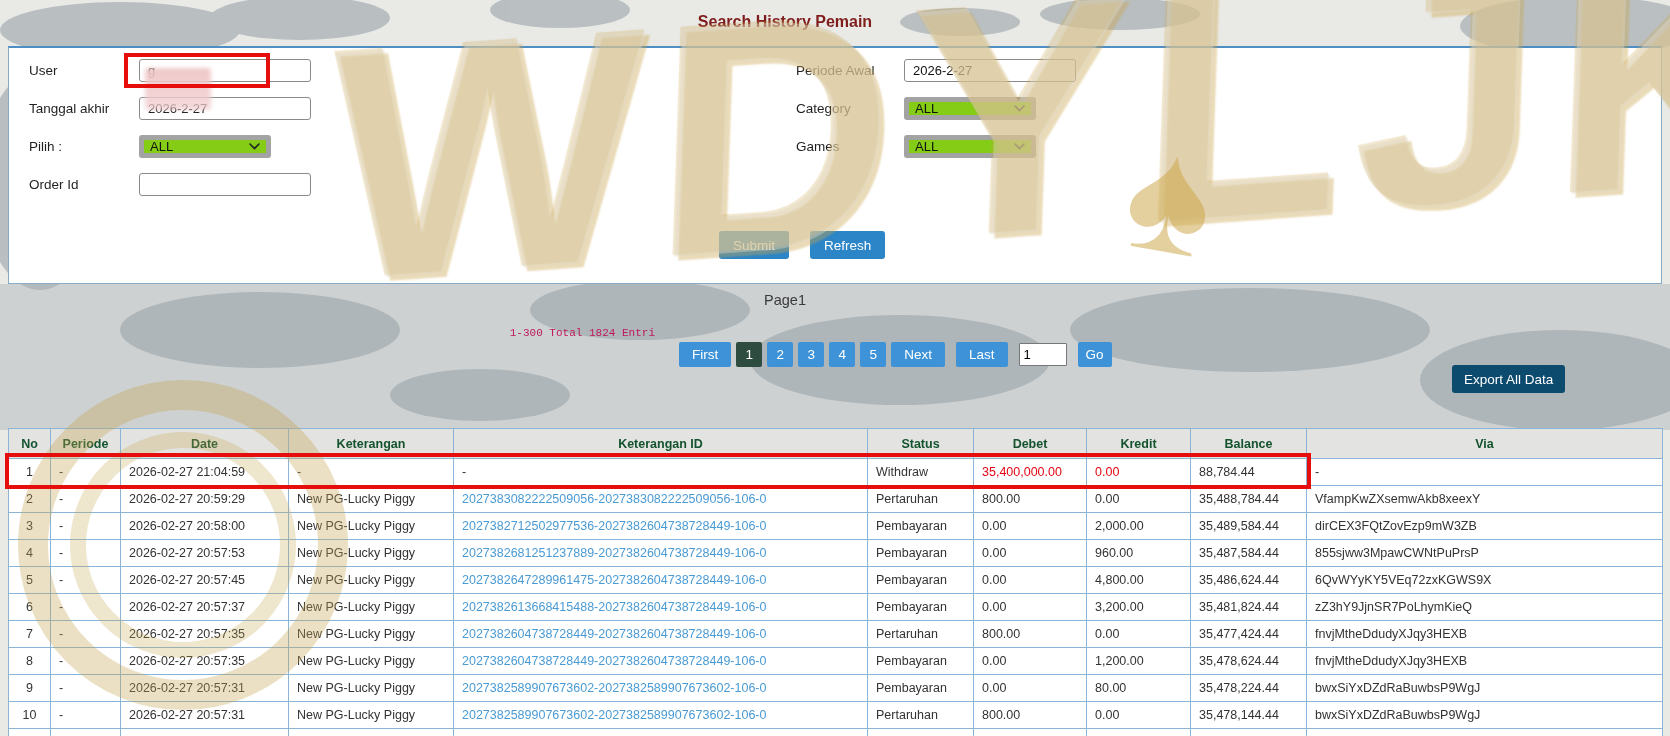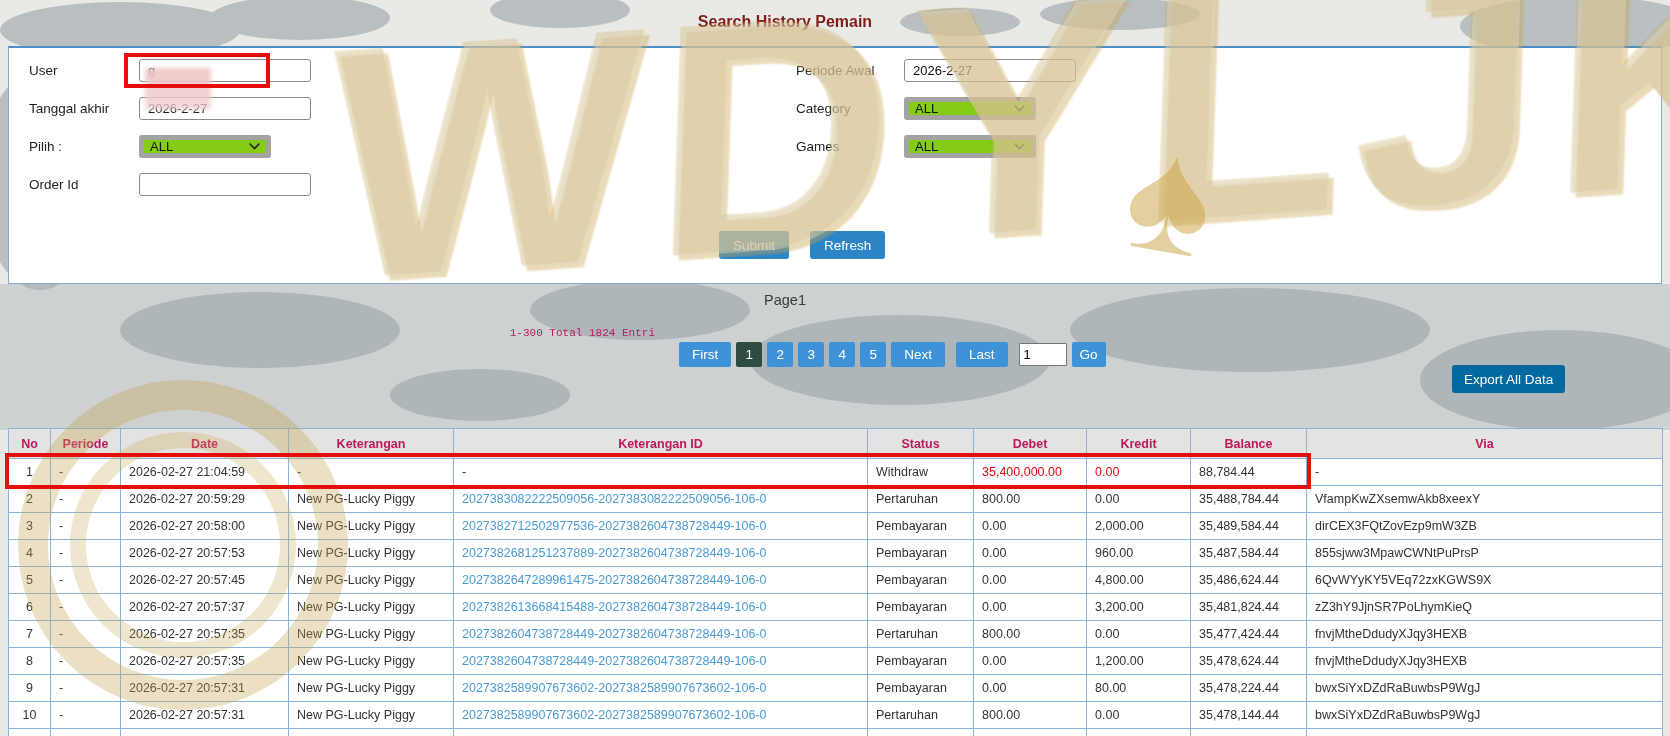--- a/index.html
+++ b/index.html
@@ -85,33 +85,33 @@
     font-size:13.5px; padding:0 13px; cursor:pointer;
     font-family:"Liberation Sans","DejaVu Sans",sans-serif;
   }
   .pnum { padding:0; width:26px; }
   .pnum.active { background:#2e4d40; }
   .goto-input {
     width:48px; height:23px; border:1px solid #777; font-size:13px; padding:0 4px;
     margin-left:6px; border-radius:1px; outline:none;
     font-family:"Liberation Sans","DejaVu Sans",sans-serif;
   }
-  .go-btn { padding:0 8px; }
+  .go-btn { margin-left:6px; padding:0 8px; }
   .export-btn {
     position:absolute; left:1452px; top:365px; height:28px; z-index:2;
-    background:#0369a1; border-radius:3px; padding:0 12px;
+    background:#0c4a6e; border-radius:3px; padding:0 12px;
   }
   
   table.hist {
     position:absolute; left:8px; top:428px; width:1654px; z-index:2;
     border-collapse:collapse; table-layout:fixed; background:#fff;
     font-size:12.5px;
   }
   table.hist th {
-    background:#e3e3e1; color:#be185d; font-weight:bold; height:30px;
+    background:#e3e3e1; color:#14532d; font-weight:bold; height:30px;
     border:1px solid #8ab4d8; text-align:center; font-size:12.5px;
   }
   table.hist td {
     height:27px; border:1px solid #8ab4d8; padding:0 8px; color:#333;
     white-space:nowrap; overflow:hidden; background:#fff;
   }
   td.c { text-align:center; padding:0 2px; }
   td .link { color:#4a9ad4; cursor:pointer; }
   td .red { color:#e30613; }
   .hl-row {

